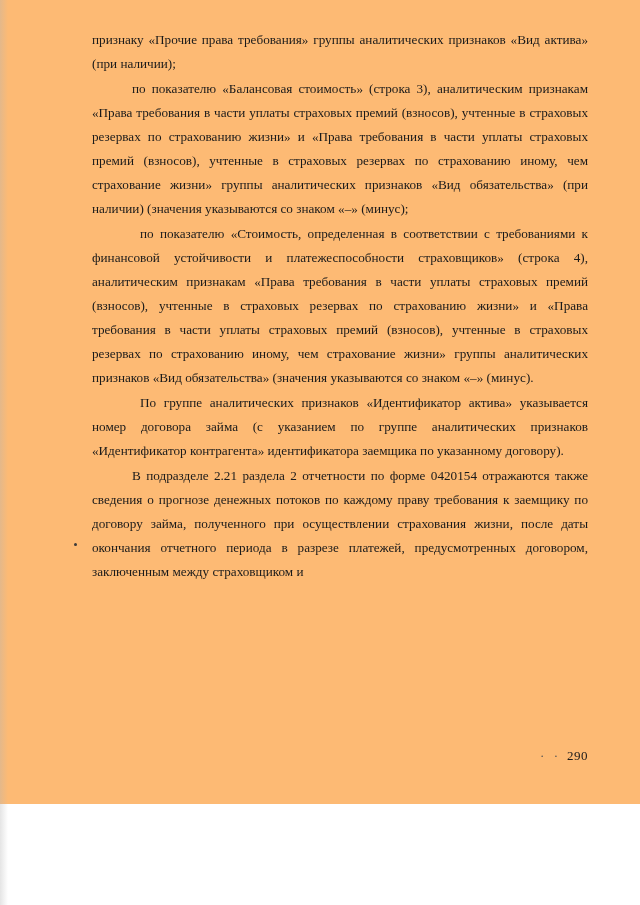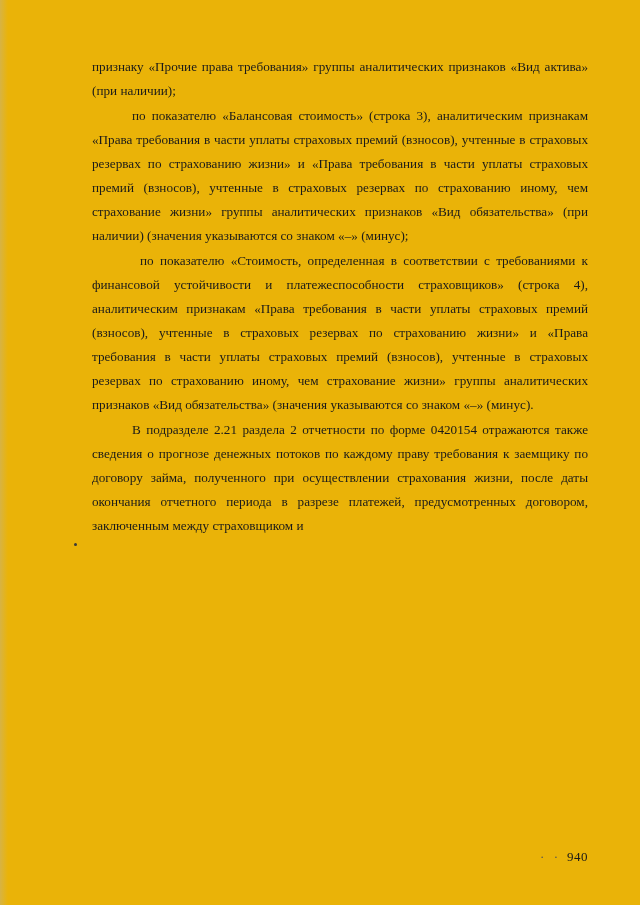--- a/index.html
+++ b/index.html
@@ -9,24 +9,24 @@
   body {
     width: 640px;
     height: 905px;
     background: #ffffff;
     font-family: "Liberation Serif", serif;
     color: #111111;
   }
   .page {
     position: relative;
     width: 640px;
-    height: 905px;
+    height: 804px;
     box-sizing: border-box;
-    padding: 55px 52px 40px 92px;
-    background: #eab308;
+    padding: 28px 52px 40px 92px;
+    background: #fdba74;
   }
   .doc-body {
     font-size: 13.2px;
     line-height: 1.82;
     text-align: justify;
     text-justify: inter-word;
     color: #1a1a1a;
   }
   .para {
     margin: 0 0 1px 0;
@@ -74,19 +74,20 @@
 <body>
 
 <div class="page">
   <div class="edge-shadow"></div>
   <div class="margin-mark"></div>
 
   <div class="doc-body">
     <p class="para">признаку «Прочие права требования» группы аналитических признаков «Вид актива» (при наличии);</p>
     <p class="para indent">по показателю «Балансовая стоимость» (строка 3), аналитическим признакам «Права требования в части уплаты страховых премий (взносов), учтенные в страховых резервах по страхованию жизни» и «Права требования в части уплаты страховых премий (взносов), учтенные в страховых резервах по страхованию иному, чем страхование жизни» группы аналитических признаков «Вид обязательства» (при наличии) (значения указываются со знаком «–» (минус);</p>
     <p class="para indent-wide">по показателю «Стоимость, определенная в соответствии с требованиями к финансовой устойчивости и платежеспособности страховщиков» (строка 4), аналитическим признакам «Права требования в части уплаты страховых премий (взносов), учтенные в страховых резервах по страхованию жизни» и «Права требования в части уплаты страховых премий (взносов), учтенные в страховых резервах по страхованию иному, чем страхование жизни» группы аналитических признаков «Вид обязательства» (значения указываются со знаком «–» (минус).</p>
+    <p class="para indent-wide">По группе аналитических признаков «Идентификатор актива» указывается номер договора займа (с указанием по группе аналитических признаков «Идентификатор контрагента» идентификатора заемщика по указанному договору).</p>
     <p class="para indent">В подразделе 2.21 раздела 2 отчетности по форме 0420154 отражаются также сведения о прогнозе денежных потоков по каждому праву требования к заемщику по договору займа, полученного при осуществлении страхования жизни, после даты окончания отчетного периода в разрезе платежей, предусмотренных договором, заключенным между страховщиком и</p>
   </div>
 
   <div class="page-number">
-    <span class="dots">· ·</span><span>940</span>
+    <span class="dots">· ·</span><span>290</span>
   </div>
 </div>
 
 </body></html>

